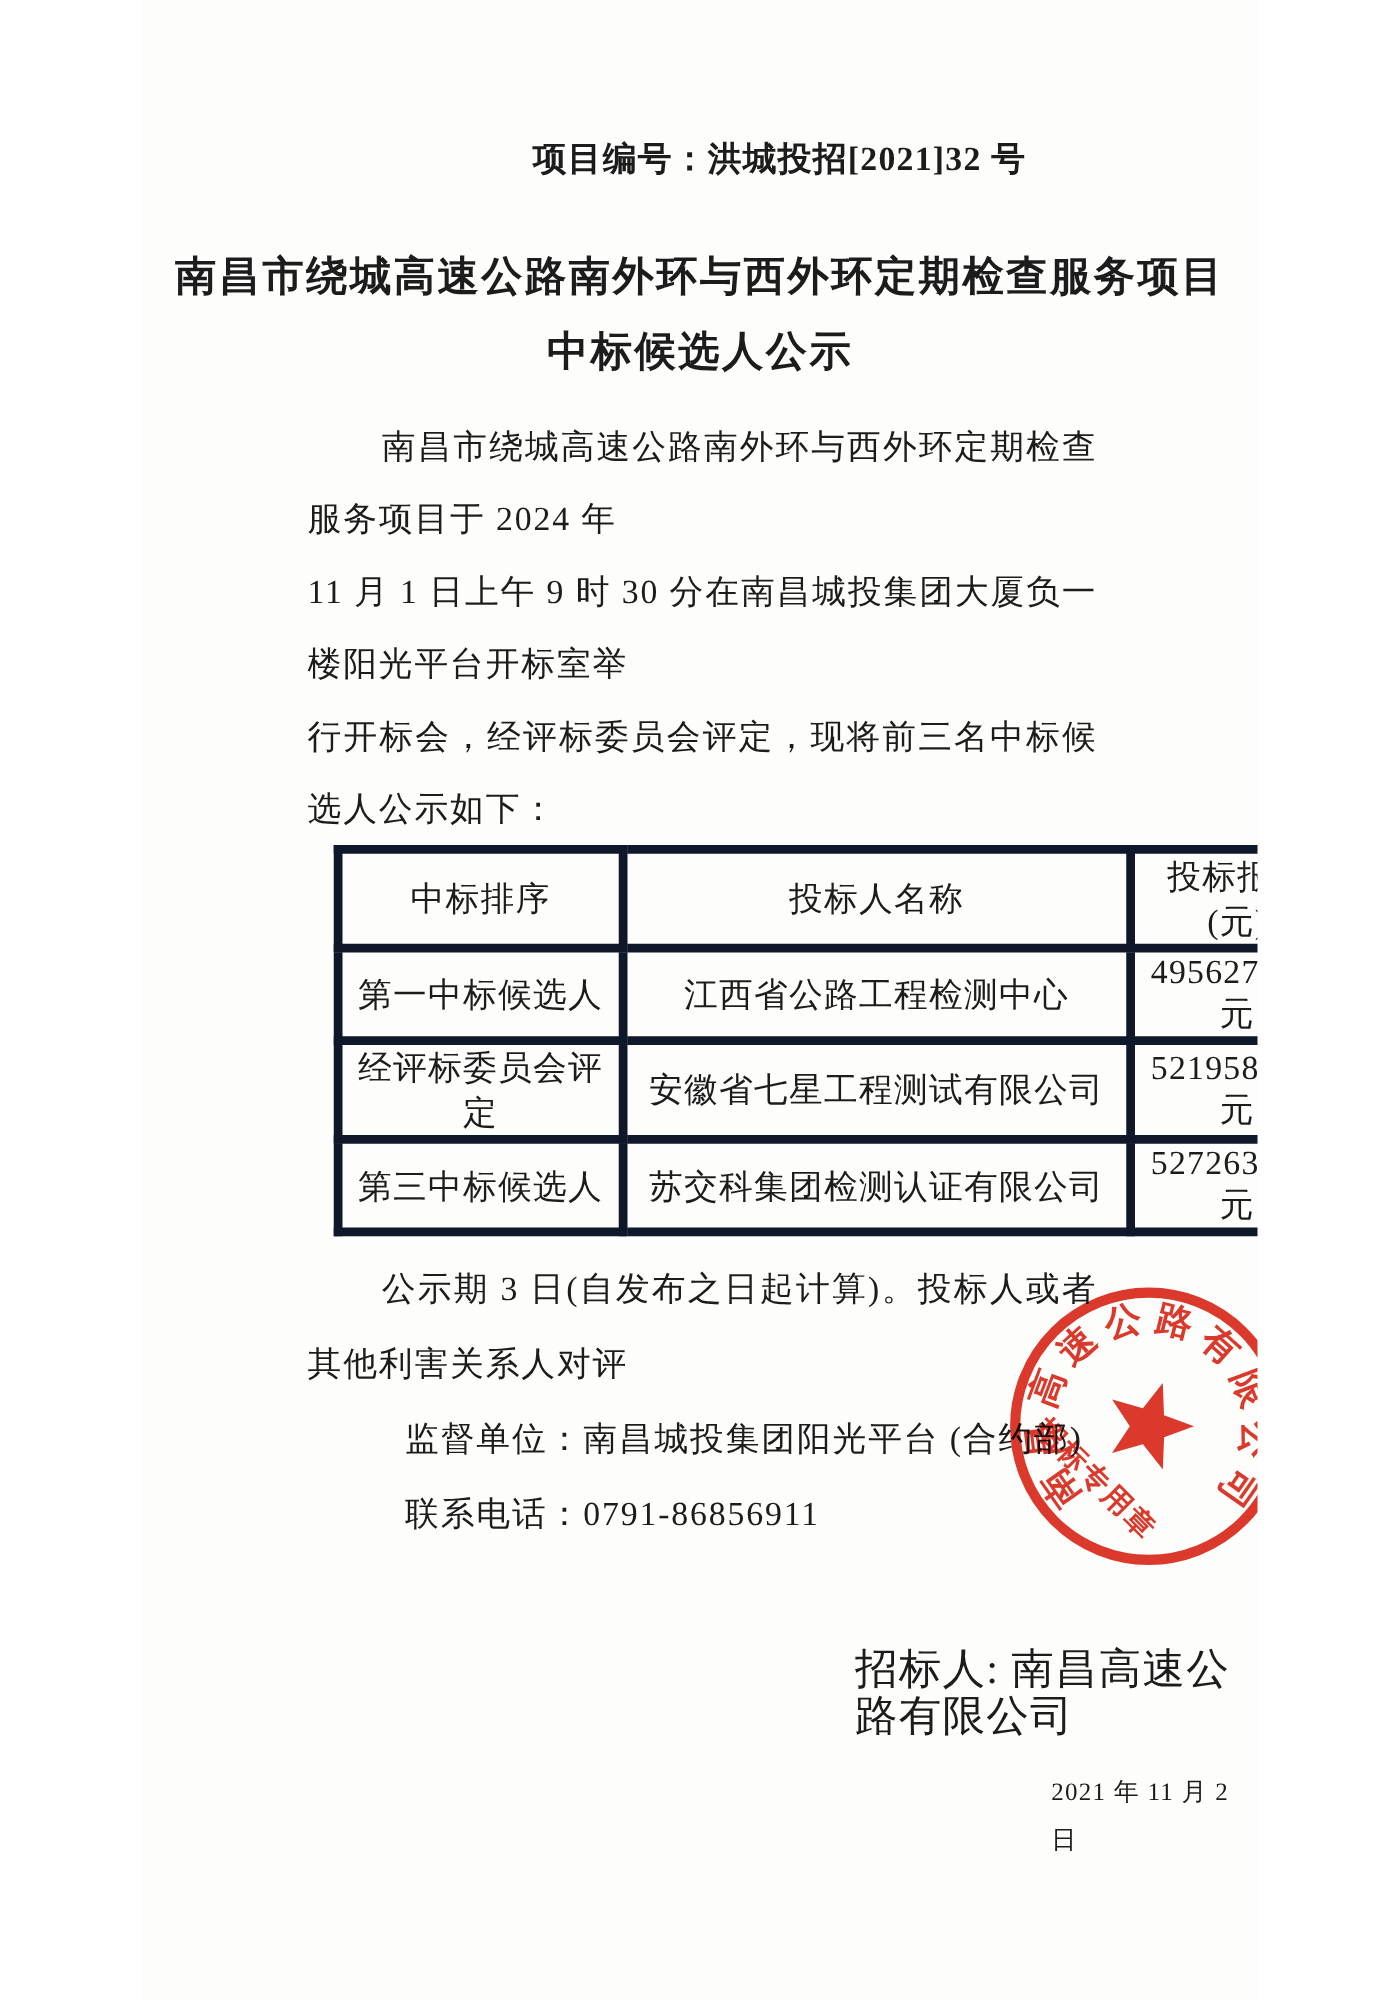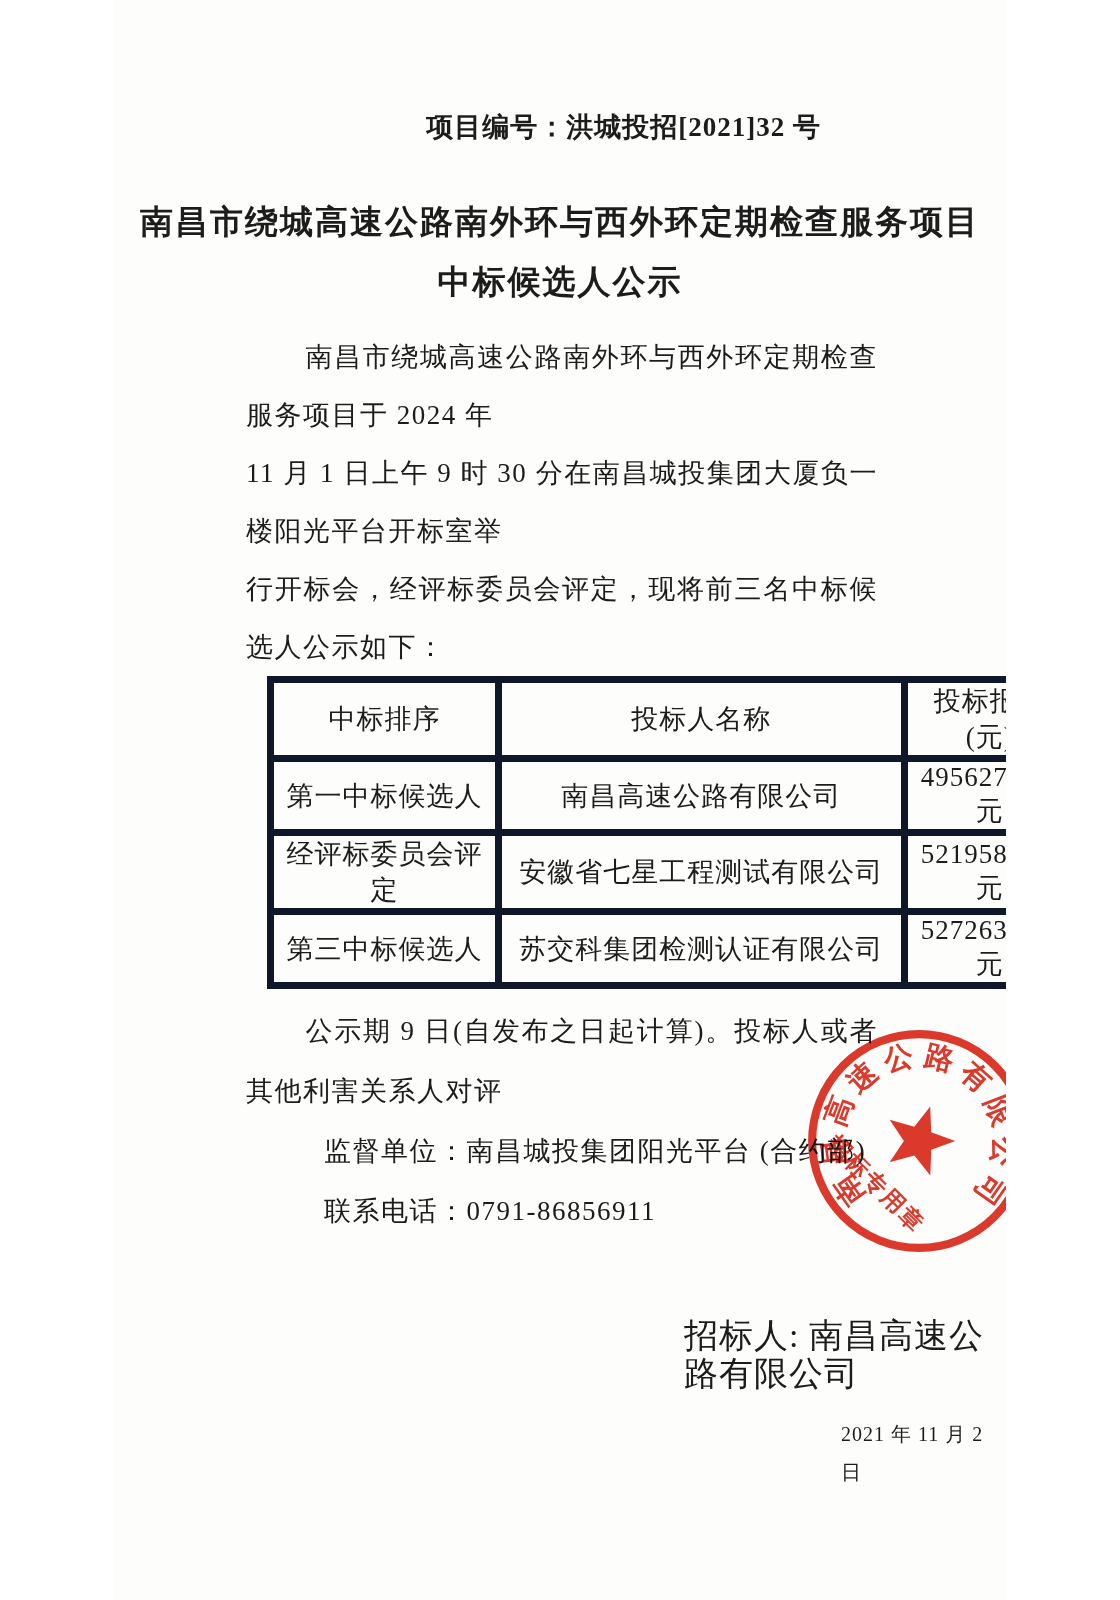--- a/index.html
+++ b/index.html
@@ -141,38 +141,38 @@
     <thead>
       <tr>
         <th>中标排序</th>
         <th>投标人名称</th>
         <th>投标报价(元)</th>
       </tr>
     </thead>
     <tbody>
       <tr>
         <td>第一中标候选人</td>
-        <td>南昌高速公路有限公司</td>
+        <td>江西省公路工程检测中心</td>
         <td>4956274.61 元</td>
       </tr>
       <tr>
         <td>经评标委员会评定</td>
         <td>安徽省七星工程测试有限公司</td>
         <td>5219584.88 元</td>
       </tr>
       <tr>
         <td>第三中标候选人</td>
         <td>苏交科集团检测认证有限公司</td>
         <td>5272630.57 元</td>
       </tr>
     </tbody>
   </table>
 
   <div class="notice">
-    <div class="line indent">公示期 9 日(自发布之日起计算)。投标人或者其他利害关系人对评</div>
+    <div class="line indent">公示期 3 日(自发布之日起计算)。投标人或者其他利害关系人对评</div>
   </div>
 
   <div class="info-line">监督单位：南昌城投集团阳光平台 (合约部)</div>
   <div class="info-line">联系电话：0791-86856911</div>
 
   <div class="tenderer-line">招标人: 南昌高速公路有限公司</div>
   <div class="date-line">2021 年 11 月 2 日</div>
 
   <svg class="company-seal" viewBox="0 0 240 240" xmlns="http://www.w3.org/2000/svg">
     <circle class="seal-ring" cx="120" cy="120" r="106" fill="none" stroke-width="8" stroke="#d9281a"></circle>

